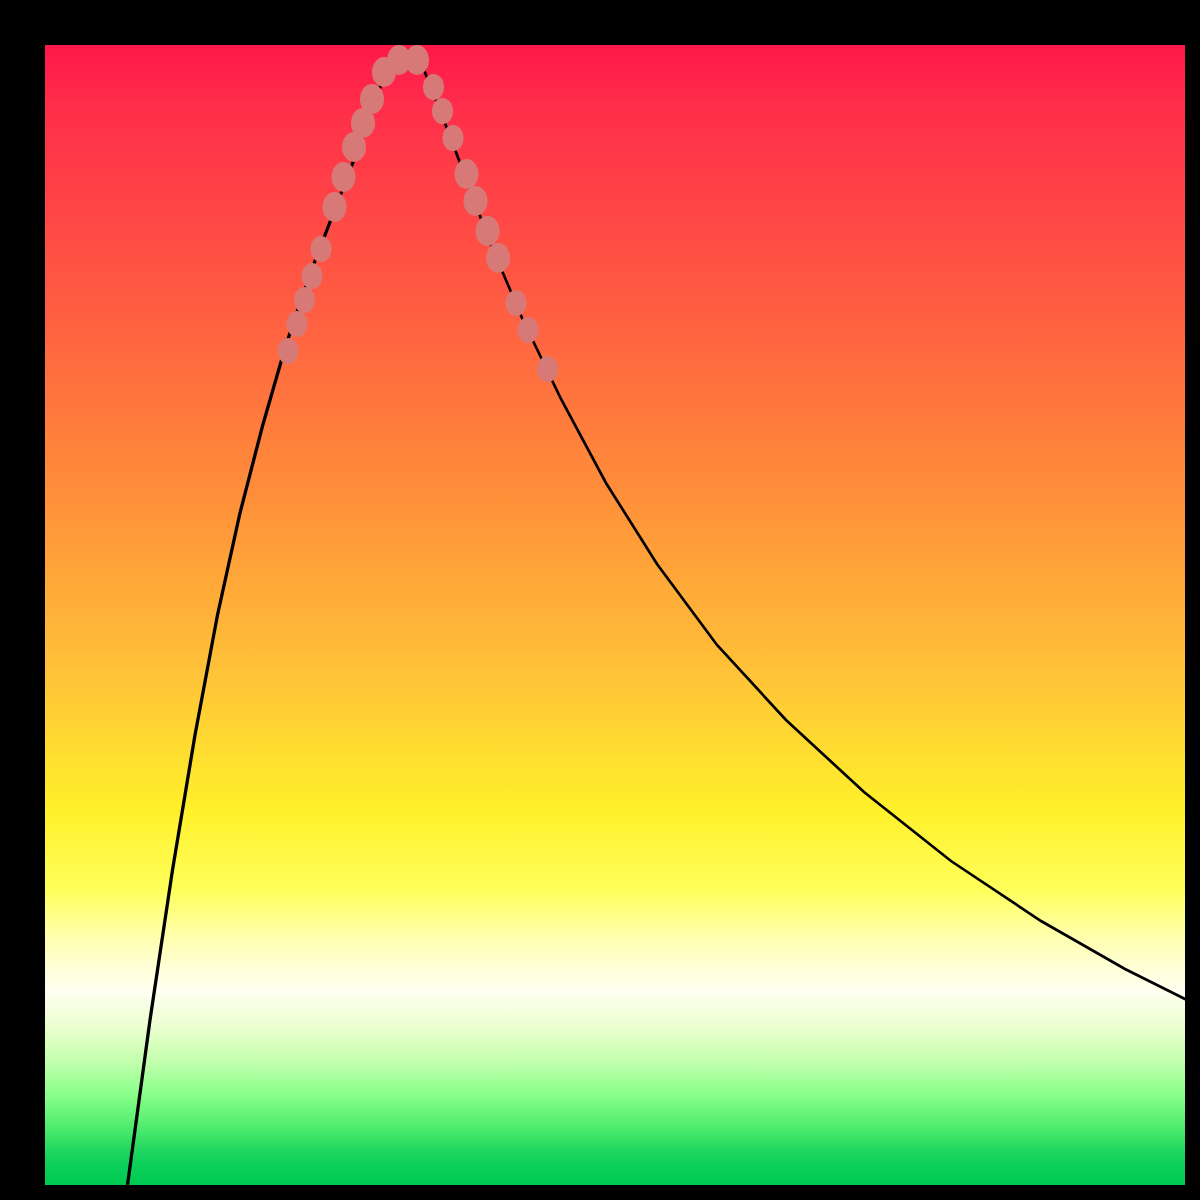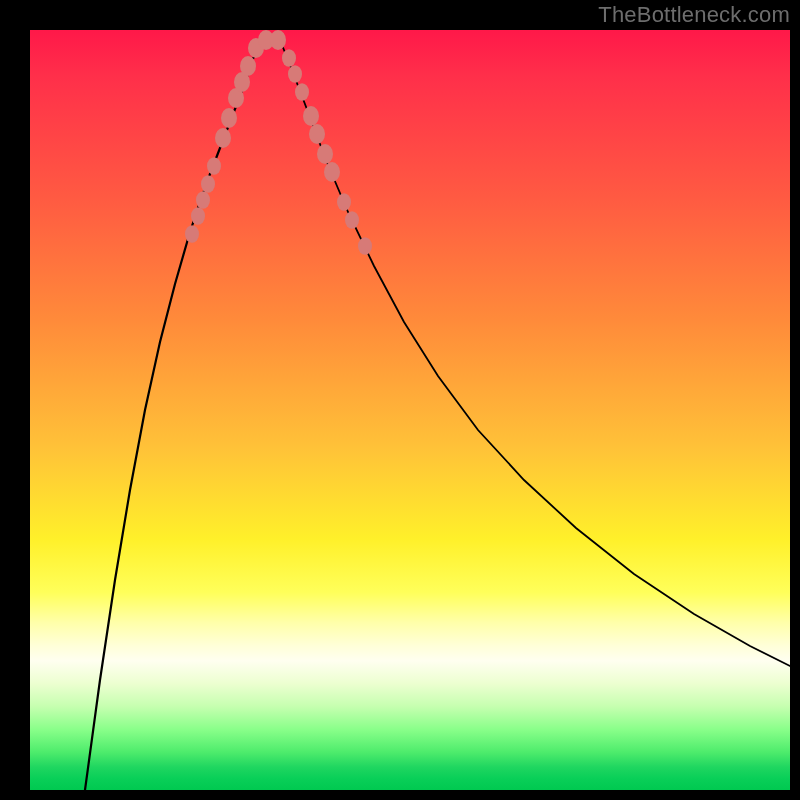--- a/index.html
+++ b/index.html
@@ -76,21 +76,20 @@
   }
   .marker {
     fill: #d77a77;
     stroke: none;
   }
 </style>
 </head>
 <body>
 
 <div class="outer">
-  <div class="watermark">TheBottleneck.com</div>
 
   <div class="plot-area"></div>
 
   <svg class="curves" viewBox="0 0 760 760" preserveAspectRatio="none">
     <path id="left-branch" class="curve" d="M55.0 760.0 L70.0 650.0 L85.0 550.0 L100.0 460.0 L115.0 380.0 L130.0 312.0 L145.0 254.0 L160.0 202.0 L170.0 172.0 L180.0 144.0 L190.0 118.0 L200.0 92.0 L210.0 66.0 L218.0 44.0 L224.0 26.0 L230.0 10.0"></path>
     <path id="right-branch" class="curve thin" d="M250.0 10.0 L262.0 40.0 L278.0 82.0 L296.0 130.0 L318.0 182.0 L344.0 236.0 L374.0 292.0 L408.0 346.0 L448.0 400.0 L494.0 450.0 L546.0 498.0 L604.0 544.0 L664.0 584.0 L720.0 616.0 L760.0 636.0"></path>
     <g id="markers">
         <ellipse cx="162" cy="204" rx="7" ry="8.75" class="marker"></ellipse>
         <ellipse cx="168" cy="186" rx="7" ry="8.75" class="marker"></ellipse>
         <ellipse cx="173" cy="170" rx="7" ry="8.75" class="marker"></ellipse>

